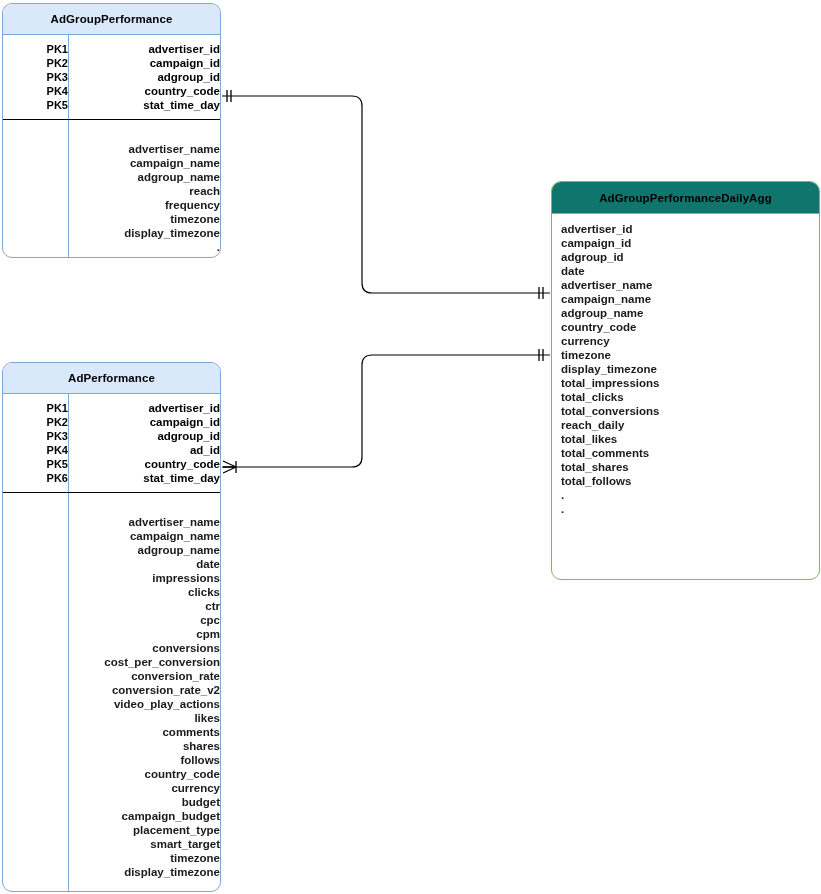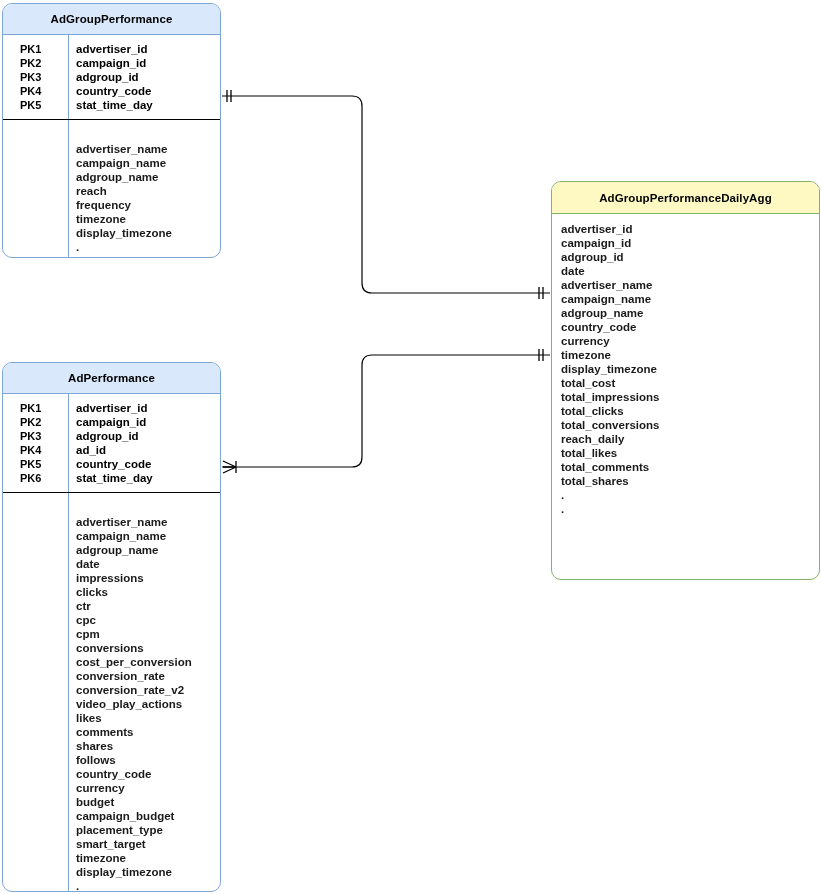--- a/index.html
+++ b/index.html
@@ -46,21 +46,21 @@
     display: flex;
     align-items: center;
     justify-content: center;
   }
   .blue .entity-header {
     background: #dae8fc;
     border-bottom: 1.4px solid #7ea6d9;
     height: 31px;
   }
   .green .entity-header {
-    background: #fef9c3;
+    background: #0f766e;
     border-bottom: 1.6px solid #82b366;
     height: 32px;
   }
 
   
   .body-blue { position: relative; }
 
   .col-divider {
     position: absolute;
     top: 0;
@@ -73,20 +73,21 @@
     position: absolute;
     left: 0;
     right: 0;
     height: 0;
     border-top: 1.2px solid #000000;
   }
 
   .key-section, .attr-section {
     position: relative;
     display: flex;
+    text-align: right;
   }
   .key-col {
     width: 65px;
     flex: 0 0 65px;
     box-sizing: border-box;
     padding-left: 17px;
   }
   .name-col {
     flex: 1 1 auto;
     box-sizing: border-box;
@@ -274,26 +275,26 @@
         <div class="row-attr">campaign_id</div>
         <div class="row-attr">adgroup_id</div>
         <div class="row-attr">date</div>
         <div class="row-attr">advertiser_name</div>
         <div class="row-attr">campaign_name</div>
         <div class="row-attr">adgroup_name</div>
         <div class="row-attr">country_code</div>
         <div class="row-attr">currency</div>
         <div class="row-attr">timezone</div>
         <div class="row-attr">display_timezone</div>
-        <div class="row-attr">total_cost</div>
         <div class="row-attr">total_impressions</div>
         <div class="row-attr">total_clicks</div>
         <div class="row-attr">total_conversions</div>
         <div class="row-attr">reach_daily</div>
         <div class="row-attr">total_likes</div>
         <div class="row-attr">total_comments</div>
         <div class="row-attr">total_shares</div>
+        <div class="row-attr">total_follows</div>
         <div class="row-attr">.</div>
         <div class="row-attr">.</div>
       </div>
   </div>
 
 </div>
 
 </body></html>

